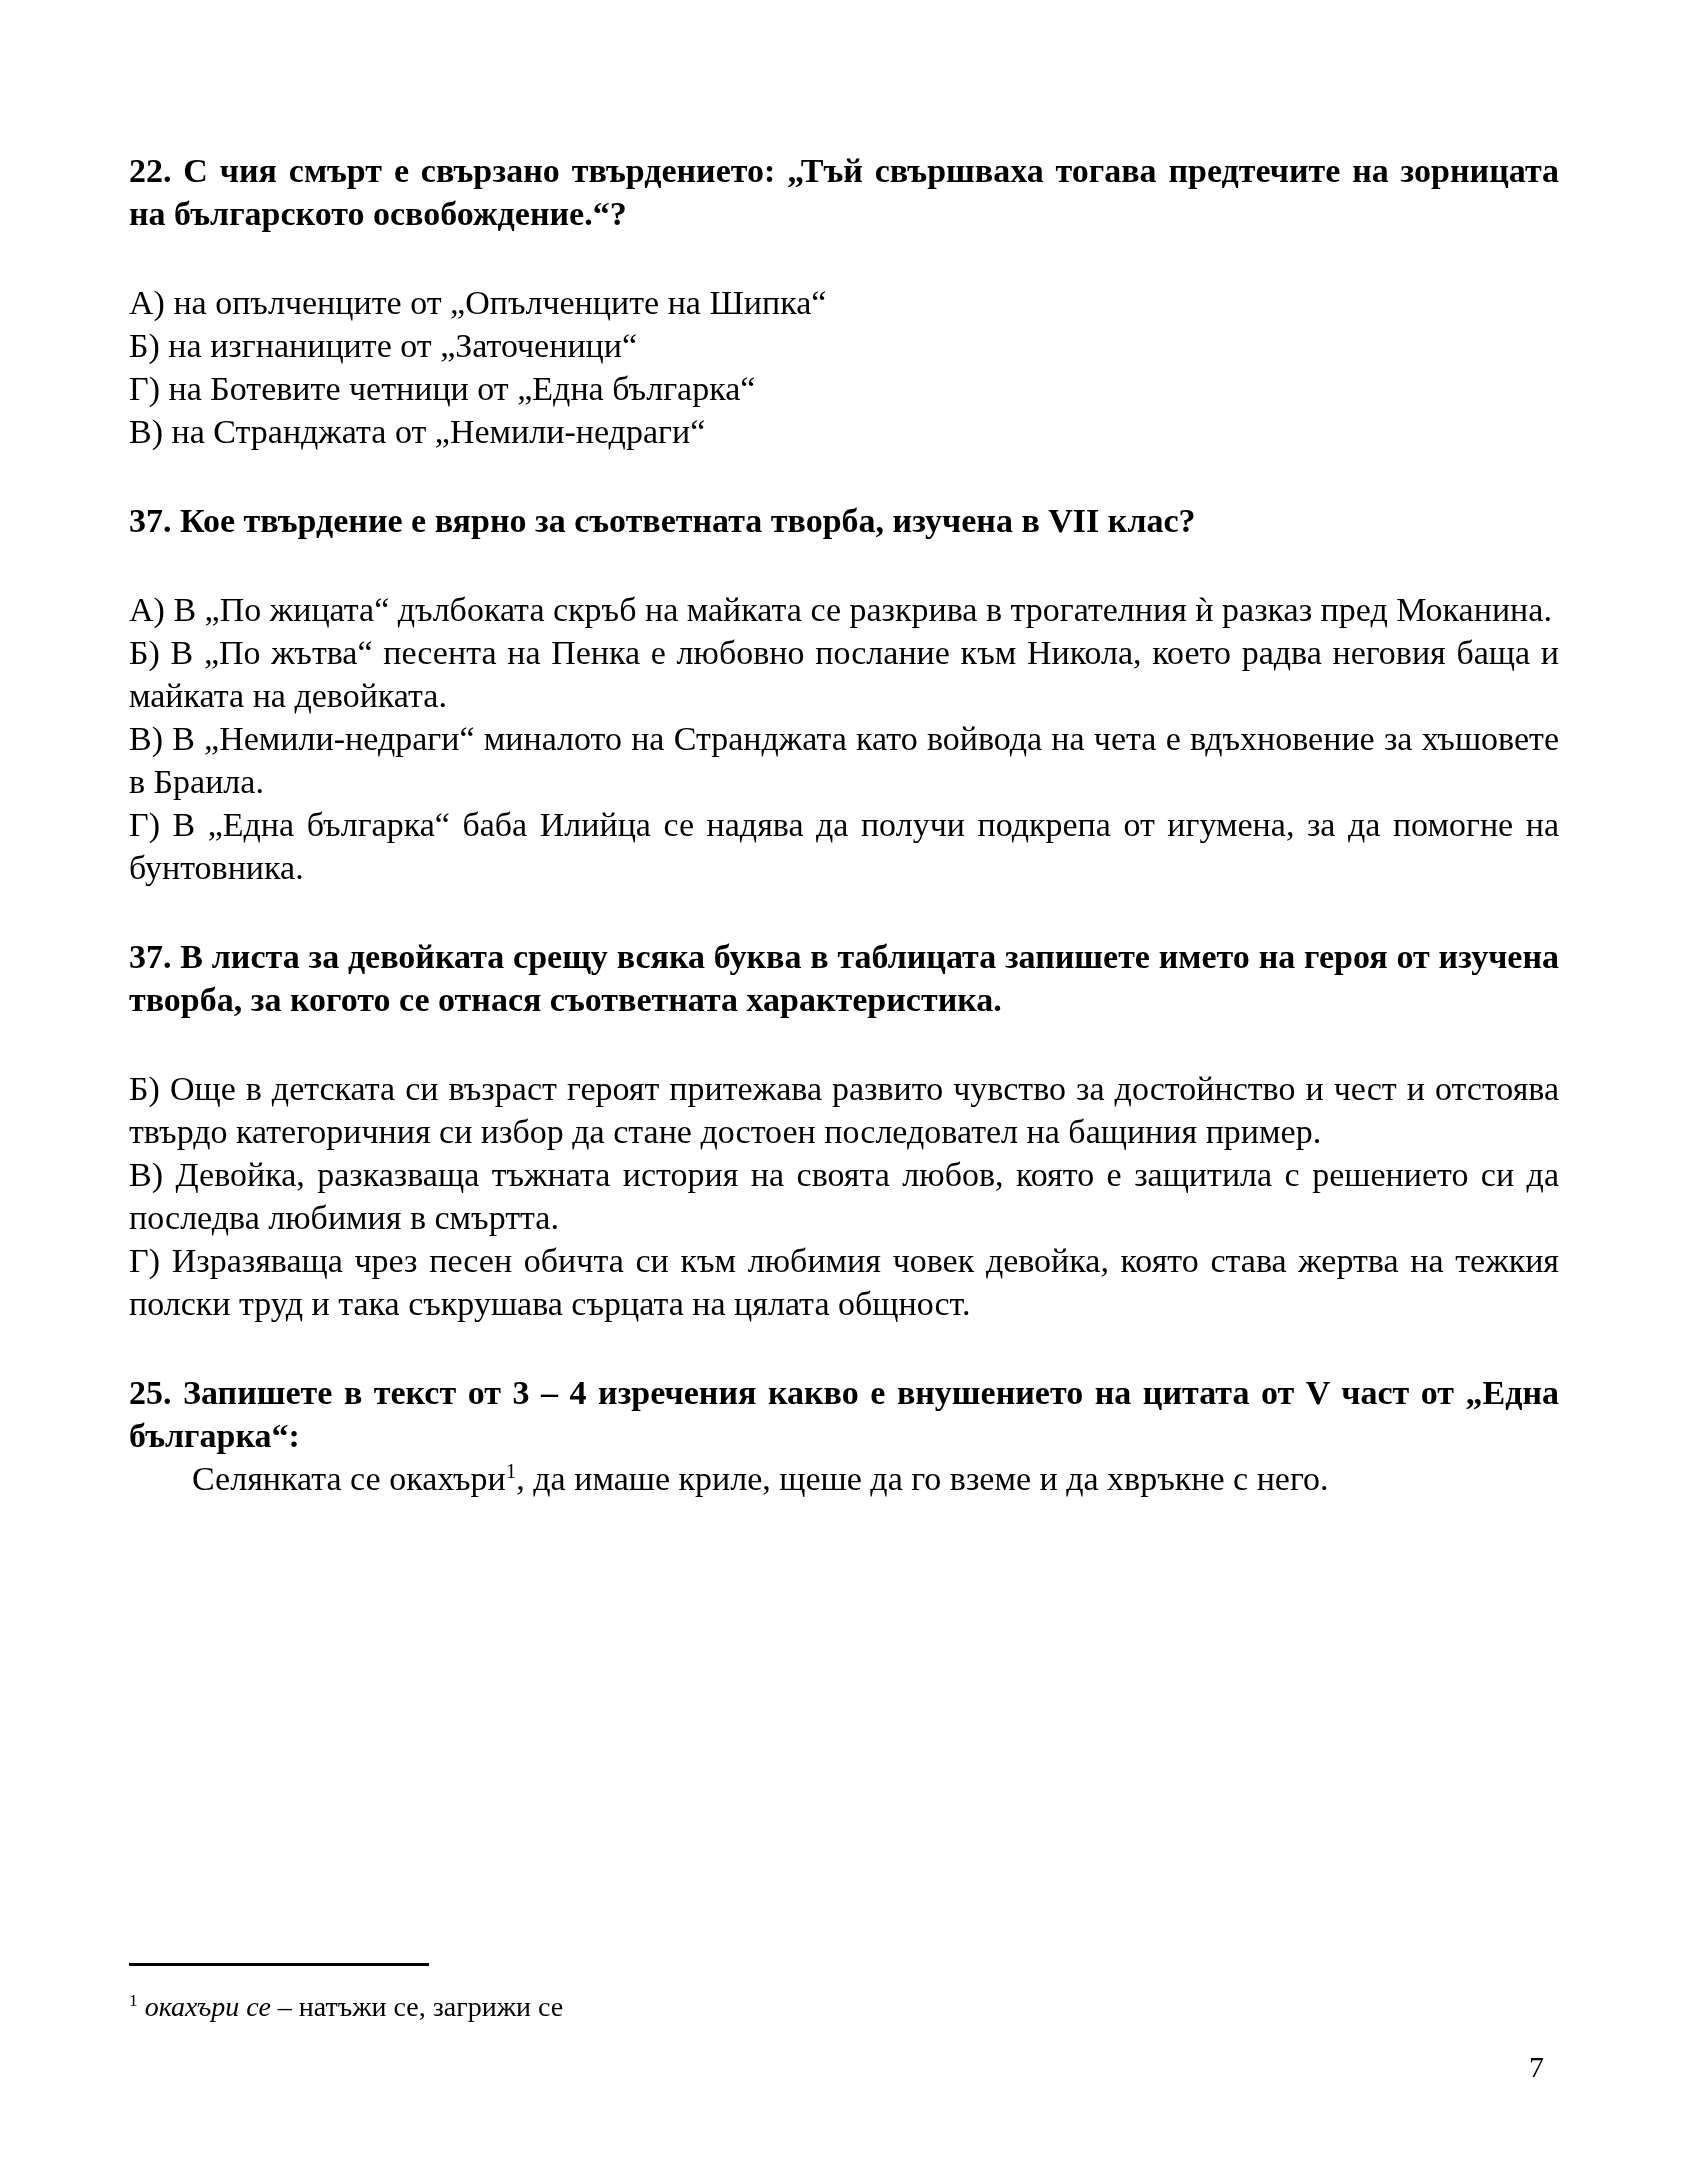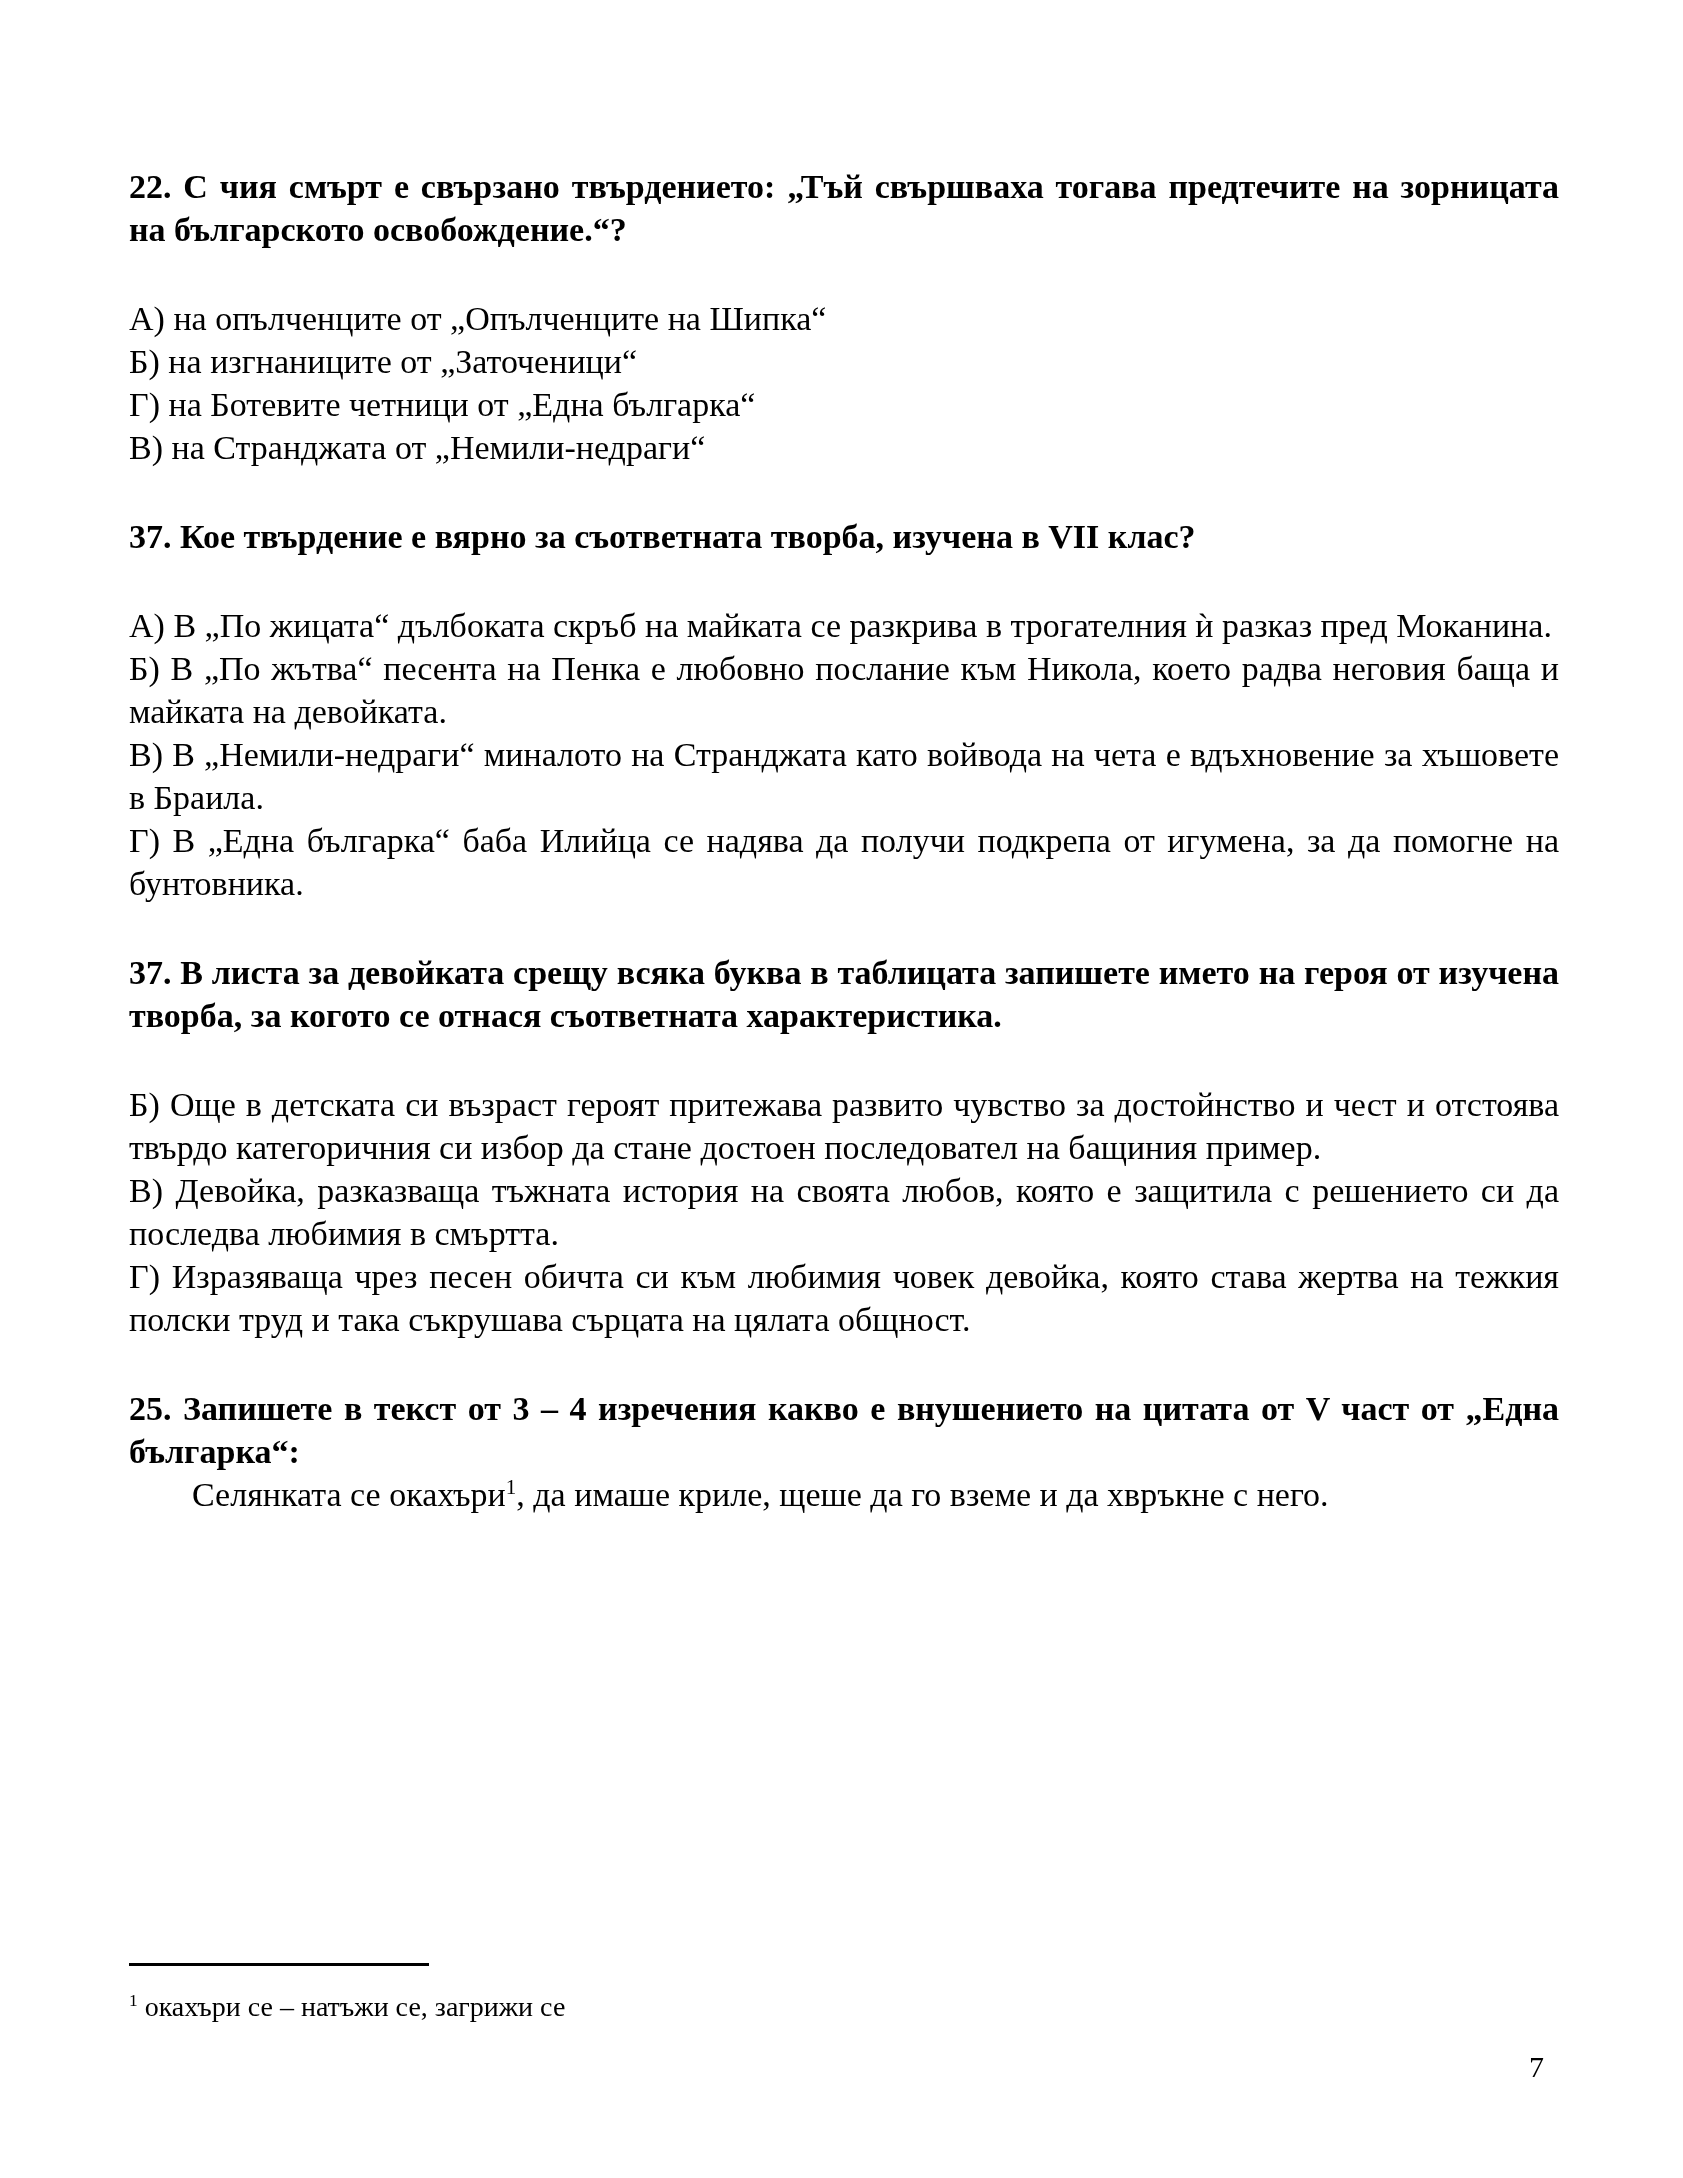--- a/index.html
+++ b/index.html
@@ -14,21 +14,21 @@
     padding: 149px 124px 0 129px;
     font-family: "Liberation Serif", "DejaVu Serif", serif;
     font-size: 34px;
     line-height: 43px;
     color: #000000;
   }
 
   p { margin: 0; text-align: justify; }
 
   .question { margin-top: 46px; }
-  .page > .question:first-child { margin-top: 16px; }
+  .page > .question:first-child { margin-top: 0; }
 
   .q-head { font-weight: bold; }
 
   .options { margin-top: 46px; }
   .option { text-align: justify; }
 
   .quote {
     padding-left: 63px;
     text-align: left;
   }
@@ -49,21 +49,21 @@
   }
 
   .footnote {
     position: absolute;
     left: 129px;
     top: 1988px;
     font-size: 28px;
     line-height: 38px;
     text-align: left;
   }
-  .fn-term { }
+  .fn-term { font-style: italic; }
 
   .page-number {
     position: absolute;
     top: 2049px;
     right: 139px;
     font-size: 30px;
     line-height: 36px;
   }
 </style>
 </head>

